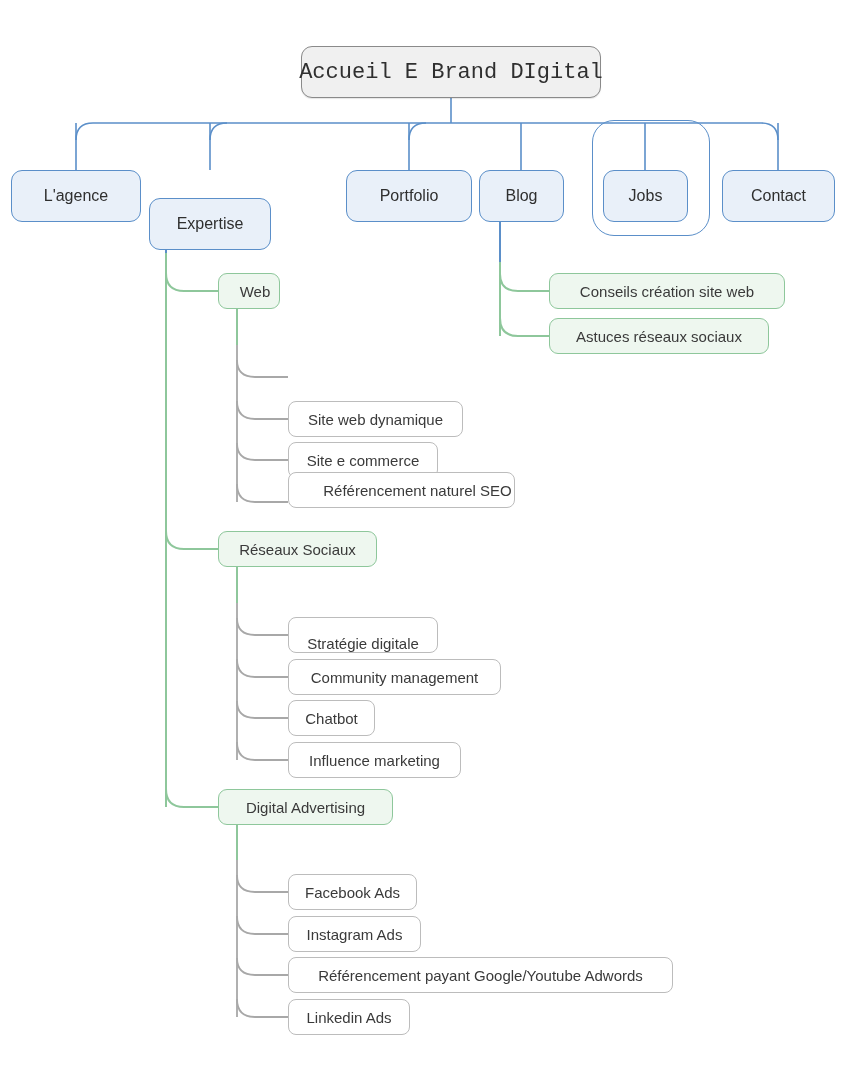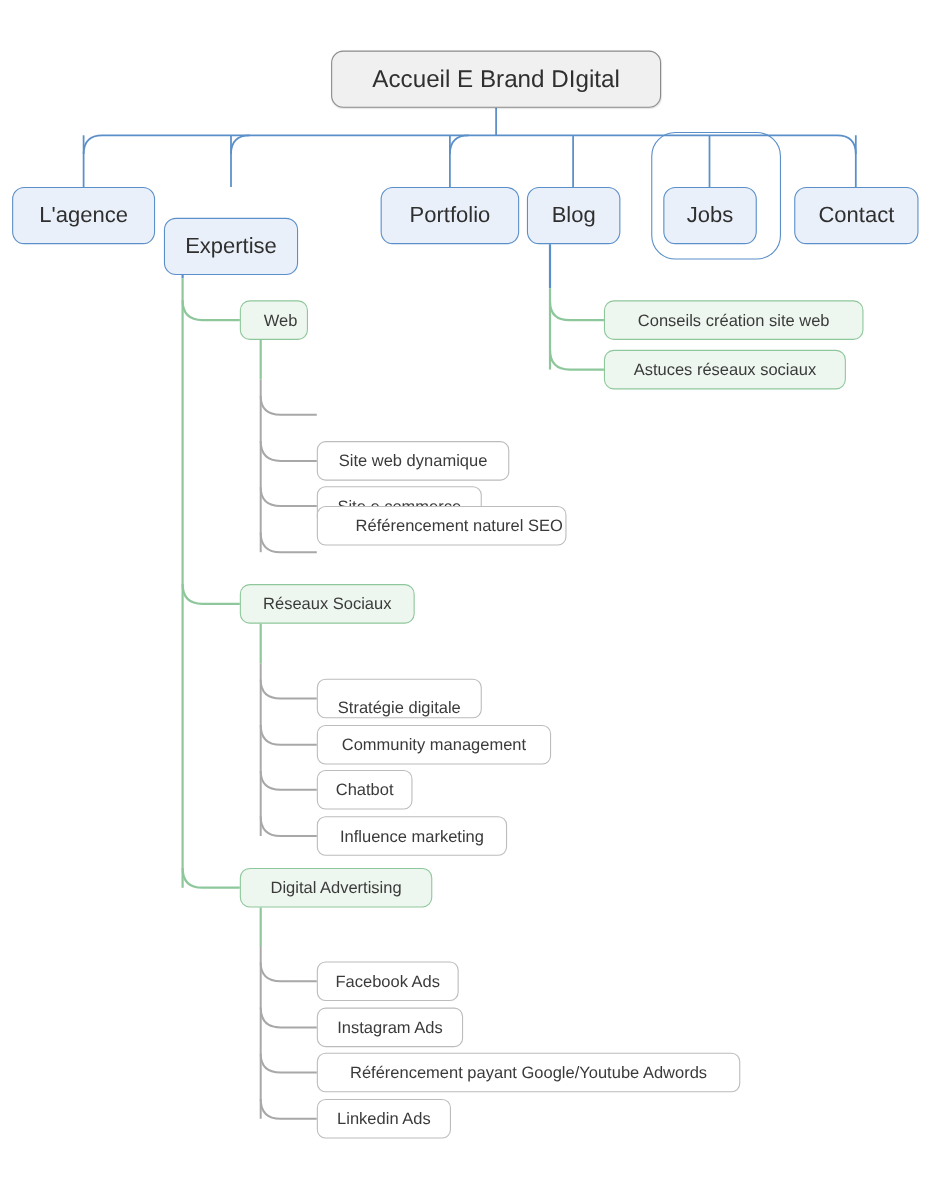--- a/index.html
+++ b/index.html
@@ -42,21 +42,21 @@
     border: 1.6px solid #8a8a8a;
     border-radius: 11px;
     font-size: 22px;
     color: #2f2f2f;
     box-shadow: 0 1px 1px rgba(0,0,0,0.10);
   }
   .node-l1 {
     background: #e9f0f9;
     border: 1.6px solid #5b8fc9;
     border-radius: 11px;
-    font-size: 20px;
+    font-size: 16px;
     color: #2f2f2f;
   }
   .node-green {
     background: #eef7ef;
     border: 1.5px solid #8ec79b;
     border-radius: 9px;
     font-size: 15px;
     color: #3a3a3a;
   }
   .node-leaf {
@@ -133,21 +133,21 @@
     </g>
 
     <path d="M500,222 L500,262" fill="none" stroke="#5b8fc9" stroke-width="2"></path>
     <g fill="none" stroke="#8ec79b" stroke-width="2">
       <path d="M500,262 L500,336"></path>
       <path d="M500,274 Q500,291 518,291 L549,291"></path>
       <path d="M500,318 Q500,336 518,336 L549,336"></path>
     </g>
   </svg>
 
-  <div class="node node-root" style="left:301px; top:46px; width:300px; height:52px;">
+  <div class="node node-root" style="left:301px; top:46px; width:300px; height:52px;font-family:Liberation Mono, monospace;">
     <span>Accueil E Brand DIgital</span>
   </div>
 
   <div class="selection-ring" style="left:592px; top:120px; width:118px; height:116px;"></div>
 
   <div class="node node-l1" style="left:11px; top:170px; width:130px; height:52px;">
     <span>L'agence</span>
   </div>
   <div class="node node-l1" style="left:149px; top:170px; width:122px; height:52px;margin-top:28px;">
     <span>Expertise</span>
@@ -174,21 +174,21 @@
   <div class="node node-green" style="left:218px; top:789px; width:175px; height:36px;">
     <span>Digital Advertising</span>
   </div>
 
   <div class="node node-leaf" style="left:288px; top:401px; width:175px; height:36px;">
     <span>Site web dynamique</span>
   </div>
   <div class="node node-leaf" style="left:288px; top:442px; width:150px; height:36px;">
     <span>Site e commerce</span>
   </div>
-  <div class="node node-leaf" style="left:288px; top:460px; width:227px; height:36px;padding-left:32px;">
+  <div class="node node-leaf" style="left:288px; top:472px; width:227px; height:36px;padding-left:32px;">
     <span>Référencement naturel SEO</span>
   </div>
 
   <div class="node node-leaf" style="left:288px; top:617px; width:150px; height:36px;align-items:flex-end;">
     <span>Stratégie digitale</span>
   </div>
   <div class="node node-leaf" style="left:288px; top:659px; width:213px; height:36px;">
     <span>Community management</span>
   </div>
   <div class="node node-leaf" style="left:288px; top:700px; width:87px; height:36px;">

